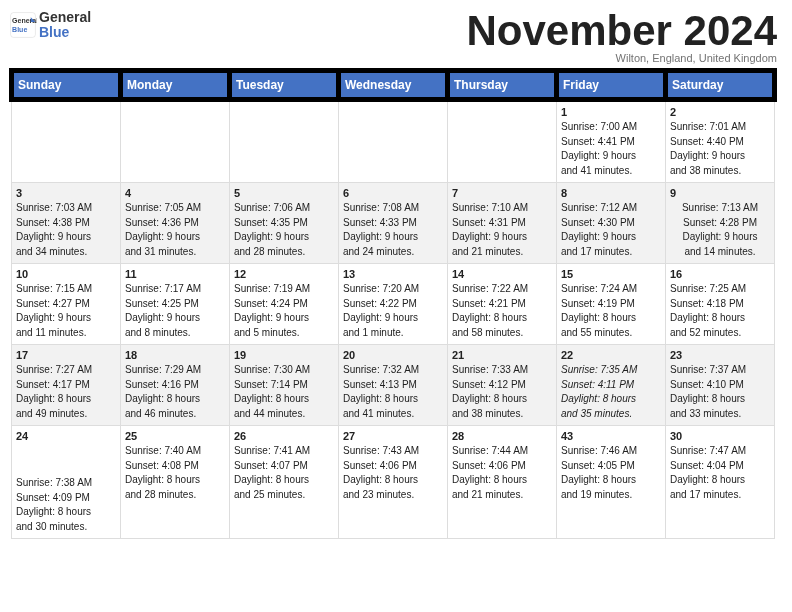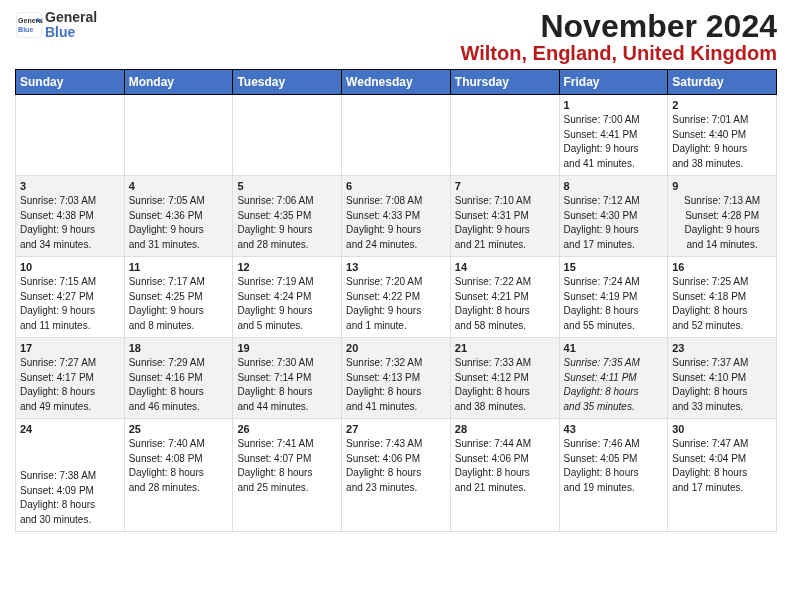--- a/index.html
+++ b/index.html
@@ -5,21 +5,21 @@
     * { box-sizing: border-box; margin: 0; padding: 0; }
     body {
       font-family: Arial, sans-serif;
       background: #fff;
       width: 792px;
       height: 612px;
       overflow: hidden;
     }
     .page {
       width: 792px;
-      padding: 10px 15px 10px 15px;
+      padding: 10px 15px 10px 9px;
     }
     .header-top {
       display: flex;
       justify-content: space-between;
       align-items: flex-start;
       margin-bottom: 4px;
     }
     .logo {
       display: flex;
       align-items: center;
@@ -36,45 +36,45 @@
     .logo-text span:first-child { color: #333; }
     .logo-icon {
       width: 28px;
       height: 28px;
       margin-right: 2px;
     }
     .title-block {
       text-align: right;
     }
     .title-block h1 {
-      font-size: 32px;
+      font-size: 42px;
       font-weight: bold;
       color: #222;
       line-height: 1;
     }
     .title-block h2 {
-      font-size: 20px;
-      font-weight: bold;
-      color: #b91c1c;
+      font-size: 11px;
+      font-weight: normal;
+      color: #737373;
     }
     table {
       width: 100%;
       border-collapse: collapse;
       table-layout: fixed;
     }
     thead tr {
       background: #4472c4;
       color: #fff;
     }
     thead th {
       padding: 5px 4px;
       font-size: 12px;
       font-weight: bold;
       text-align: left;
-      border: 1px solid #000000;
+      border: 5px solid #000000;
     }
     tbody tr {
       background: #fff;
     }
     tbody tr:nth-child(even) {
       background: #f2f2f2;
     }
     tbody td {
       vertical-align: top;
       padding: 4px 4px;
@@ -286,21 +286,21 @@
 and 41 minutes.</div>
           </td>
           <td>
             <span class="day-num">21</span>
             <div class="day-info" style="white-space: pre-line;">Sunrise: 7:33 AM
 Sunset: 4:12 PM
 Daylight: 8 hours
 and 38 minutes.</div>
           </td>
           <td>
-            <span class="day-num">41</span>
+            <span class="day-num">22</span>
             <div class="day-info" style="white-space: pre-line; font-style: italic;">Sunrise: 7:35 AM
 Sunset: 4:11 PM
 Daylight: 8 hours
 and 35 minutes.</div>
           </td>
           <td>
             <span class="day-num">23</span>
             <div class="day-info" style="white-space: pre-line;">Sunrise: 7:37 AM
 Sunset: 4:10 PM
 Daylight: 8 hours

